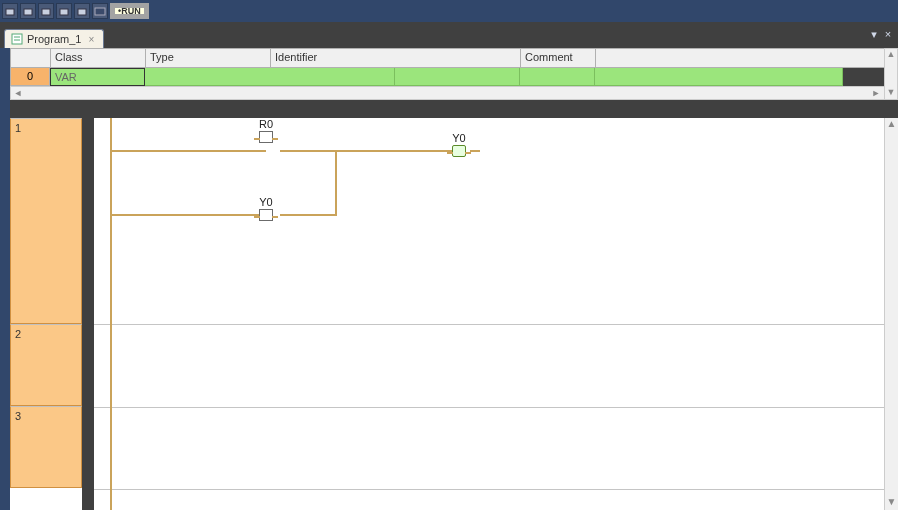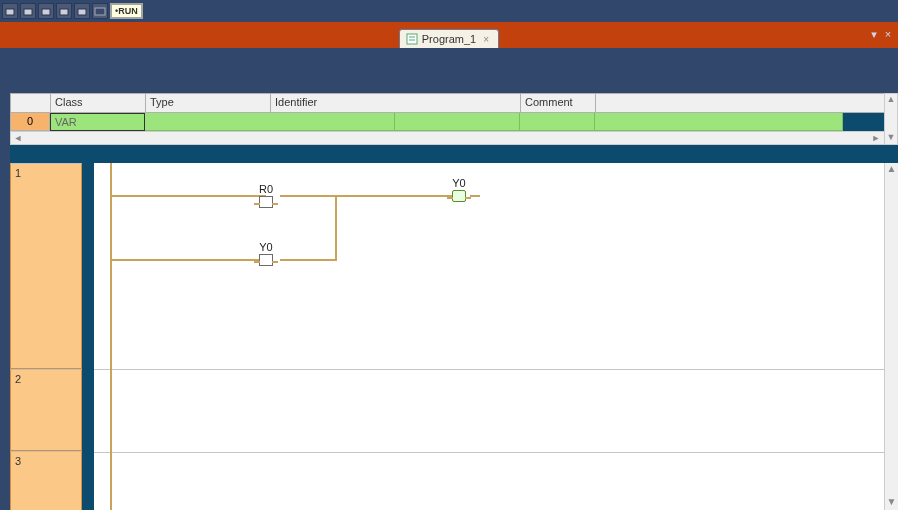--- a/index.html
+++ b/index.html
@@ -23,35 +23,34 @@
   .tb-btn {
     width: 16px; height: 16px;
     background: #4a5a78;
     border: 1px solid #2a3a55;
     display:flex; align-items:center; justify-content:center;
   }
   .tb-btn svg { display:block; }
   .tb-run {
     height: 16px;
     background: #ffffe0;
-    border: 2px solid #a3a3a3;
+    border: 5px solid #a3a3a3;
     padding: 0 3px;
     font-size: 9px;
     font-weight: bold;
     display:flex; align-items:center;
     color:#333;
   }
   .tabstrip {
     height: 26px;
-    background: #c2410c;
+    background: #404040;
     display: flex;
     align-items: flex-end;
     padding: 0 4px;
     position: relative;
-    justify-content: center;
   }
   .tab {
     background: #f5f1e6;
     border: 1px solid #6b7a94;
     border-bottom: none;
     border-radius: 3px 3px 0 0;
     padding: 3px 6px 3px 6px;
     display:flex; align-items:center;
     gap:4px;
     font-size: 11px;
@@ -69,23 +68,23 @@
   }
   .tab-right {
     position:absolute; right:4px; top:6px;
     display:flex; gap:2px;
   }
   .tab-right span {
     color:#d0d8e8; font-size:11px; cursor:pointer;
     width:12px; text-align:center;
   }
   .pane {
-    background:#0c4a6e;
+    background:#404040;
     position: absolute;
-    left:10px; right:0; top:48px; bottom:0;margin-top:45px;
+    left:10px; right:0; top:48px; bottom:0;
   }
   
   .var-header {
     display:flex;
     background:#f0f0f0;
     border:1px solid #b0b0b0;
     height:20px;
     margin-left: 0;
   }
   .var-header .rowcell {
@@ -322,21 +321,21 @@
       <div class="power-rail"></div>
 
       <div class="ld-wire-h" style="left:17px; top:32px; width:155px;"></div>
       <div class="ld-wire-h" style="left:186px; top:32px; width:56px;"></div>
       <div class="ld-wire-v" style="left:241px; top:32px; height:66px;"></div>
       <div class="ld-wire-h" style="left:17px; top:96px; width:155px;"></div>
       <div class="ld-wire-h" style="left:186px; top:96px; width:56px;"></div>
       <div class="ld-wire-h" style="left:241px; top:32px; width:118px;"></div>
       <div class="ld-wire-h" style="left:376px; top:32px; width:10px;"></div>
 
-      <div class="ld-elem" style="left:165px; top:20px;">
+      <div class="ld-elem" style="left:165px; top:0;">
         <div class="ld-label">R0</div>
         <div class="ld-box">
           <div class="ld-stub left"></div>
             <div class="ld-stub right"></div>
         </div>
       </div>
 
       <div class="ld-elem" style="left:165px; top:78px;">
         <div class="ld-label">Y0</div>
         <div class="ld-box">

